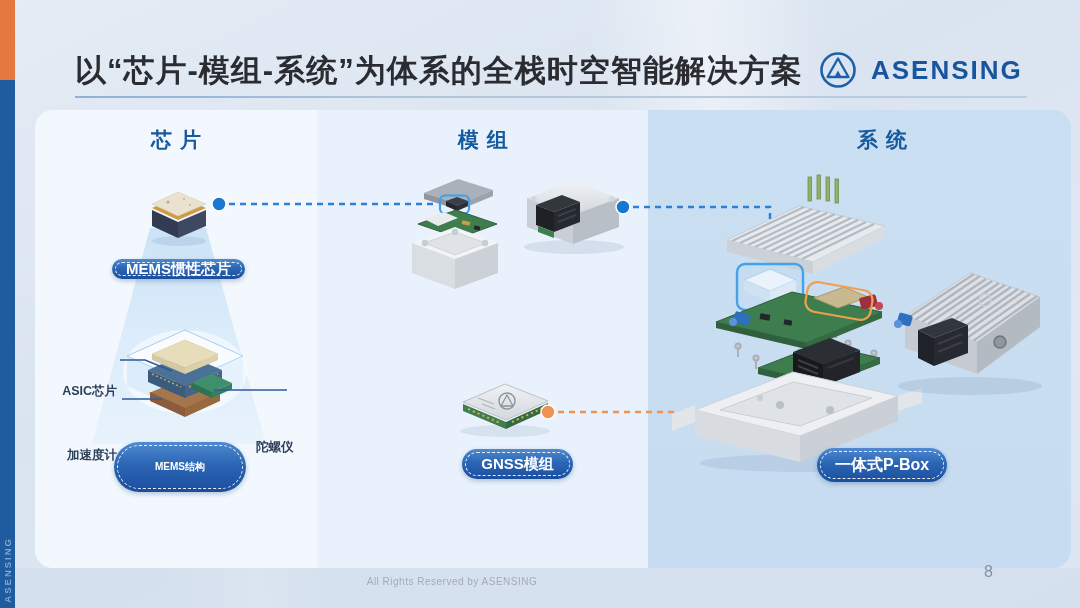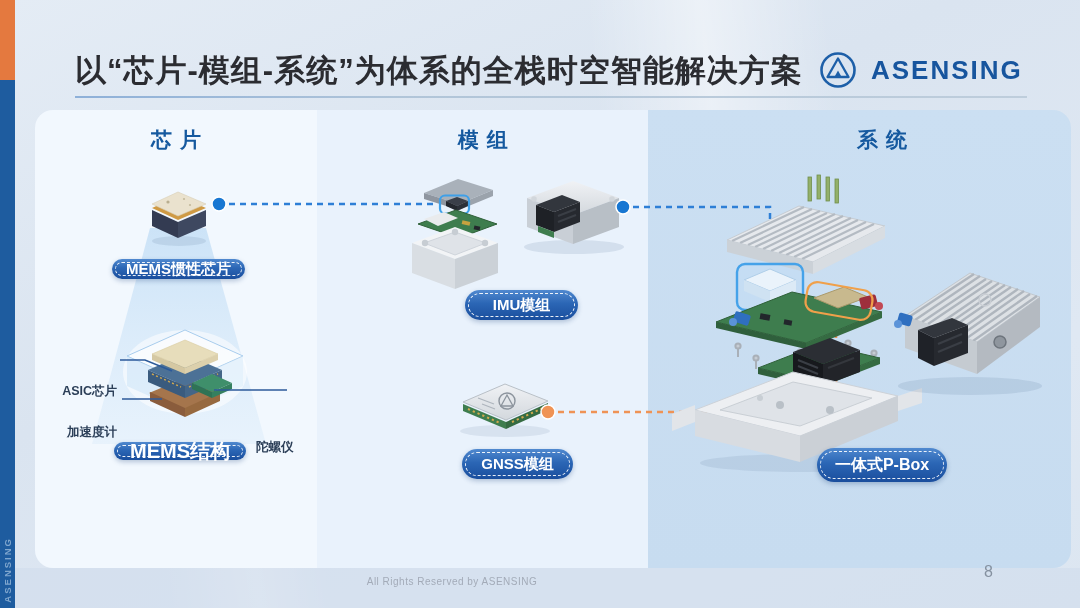--- a/index.html
+++ b/index.html
@@ -35,28 +35,28 @@
   
   .art{position:absolute;left:0;top:0;z-index:5;pointer-events:none;}
   
   .badge{position:absolute;z-index:6;display:flex;align-items:center;justify-content:center;
     color:#fff;font-weight:bold;border-radius:999px;
     background:linear-gradient(180deg,#5089CF 0%,#2B66B5 45%,#1A4E9D 100%);
     box-shadow:0 2px 5px rgba(20,60,120,.28);}
   .badge::before{content:"";position:absolute;inset:3px;border:1.6px dashed rgba(255,255,255,.9);
     border-radius:999px;}
   .b-memschip{left:112px;top:259px;width:133px;height:20px;font-size:15px;}
-  .b-memsstruct{left:114px;top:442px;width:132px;height:18px;font-size:20px;}
+  .b-memsstruct{left:114px;top:442px;width:132px;height:50px;font-size:10px;}
   .b-imu{left:465px;top:290px;width:113px;height:30px;font-size:15px;}
   .b-gnss{left:462px;top:449px;width:111px;height:30px;font-size:15px;}
   .b-pbox{left:817px;top:448px;width:130px;height:34px;font-size:16px;}
   
   .mini-label{position:absolute;z-index:6;color:#2C3F58;font-size:12.5px;font-weight:bold;margin-top:34px;}
   .l-asic{left:52px;top:349px;width:65px;text-align:right;}
-  .l-accel{left:47px;top:390px;width:70px;text-align:right;}
+  .l-accel{left:47px;top:413px;width:70px;text-align:right;}
   .l-gyro{left:256px;top:405px;}
   
   .footer-strip{position:absolute;left:15px;top:568px;width:1065px;height:40px;
     background:rgba(203,218,236,.45);z-index:3;}
   .copyright{position:absolute;left:0;top:576px;width:904px;text-align:center;z-index:4;
     font-size:10px;color:#A3ABB8;letter-spacing:.5px;}
   .page-num{position:absolute;left:984px;top:563px;z-index:4;font-size:16px;color:#8591A0;}
 </style>
 </head>
 <body>
@@ -330,21 +330,20 @@
       <line x1="938" y1="344" x2="962" y2="334" stroke="#3A3E45" stroke-width="2.4"></line>
       <line x1="938" y1="352" x2="962" y2="342" stroke="#3A3E45" stroke-width="2.4"></line>
 
       <circle cx="1000" cy="342" r="6" fill="#8F969E" stroke="#6E757D" stroke-width="1.5"></circle>
       <circle cx="985" cy="300" r="6" fill="none" stroke="#C9CED4" stroke-width="1.5"></circle>
     </g>
   </svg>
 
   <div class="badge b-memschip">MEMS惯性芯片</div>
   <div class="badge b-memsstruct">MEMS结构</div>
-  <div class="badge b-imu">IMU模组</div>
   <div class="badge b-gnss">GNSS模组</div>
   <div class="badge b-pbox">一体式P-Box</div>
 
   <div class="mini-label l-asic">ASIC芯片</div>
   <div class="mini-label l-accel">加速度计</div>
   <div class="mini-label l-gyro">陀螺仪</div>
 
   <div class="footer-strip"></div>
   <div class="copyright">All Rights Reserved by ASENSING</div>
   <div class="page-num">8</div>

